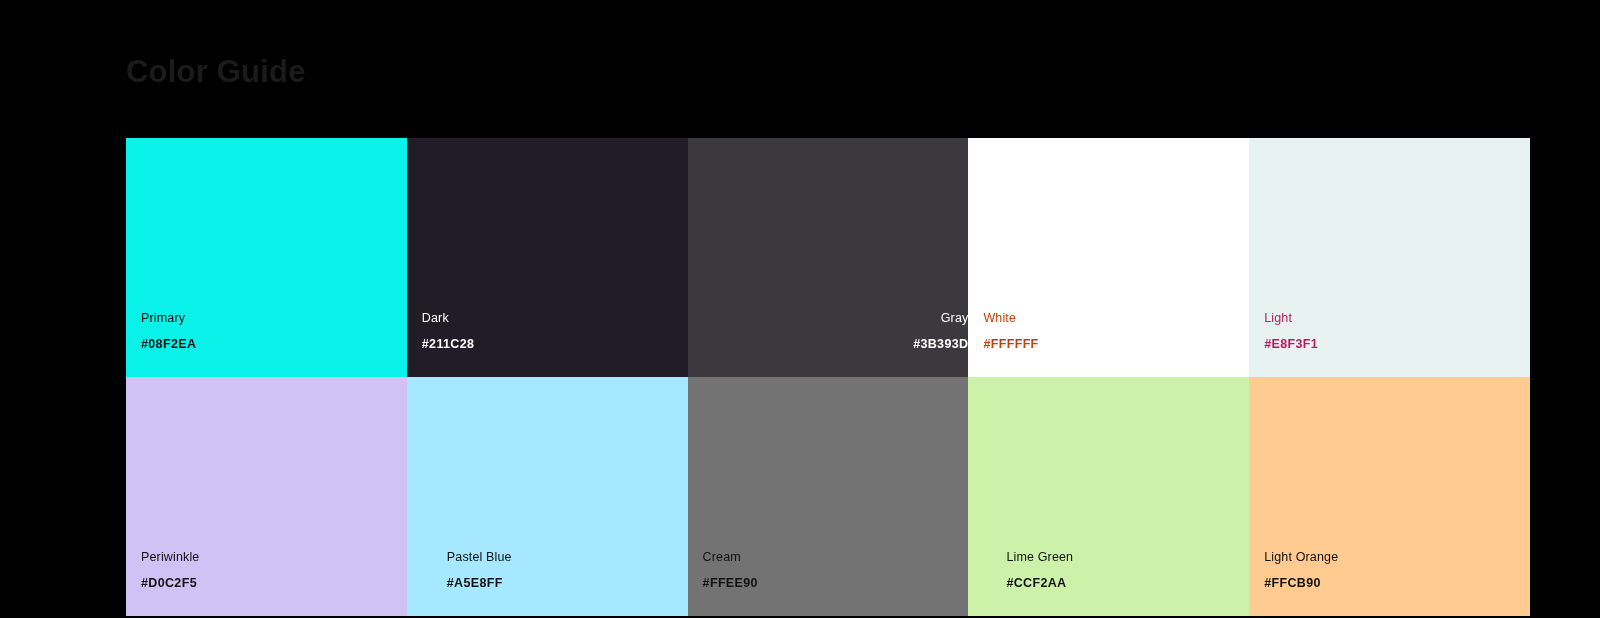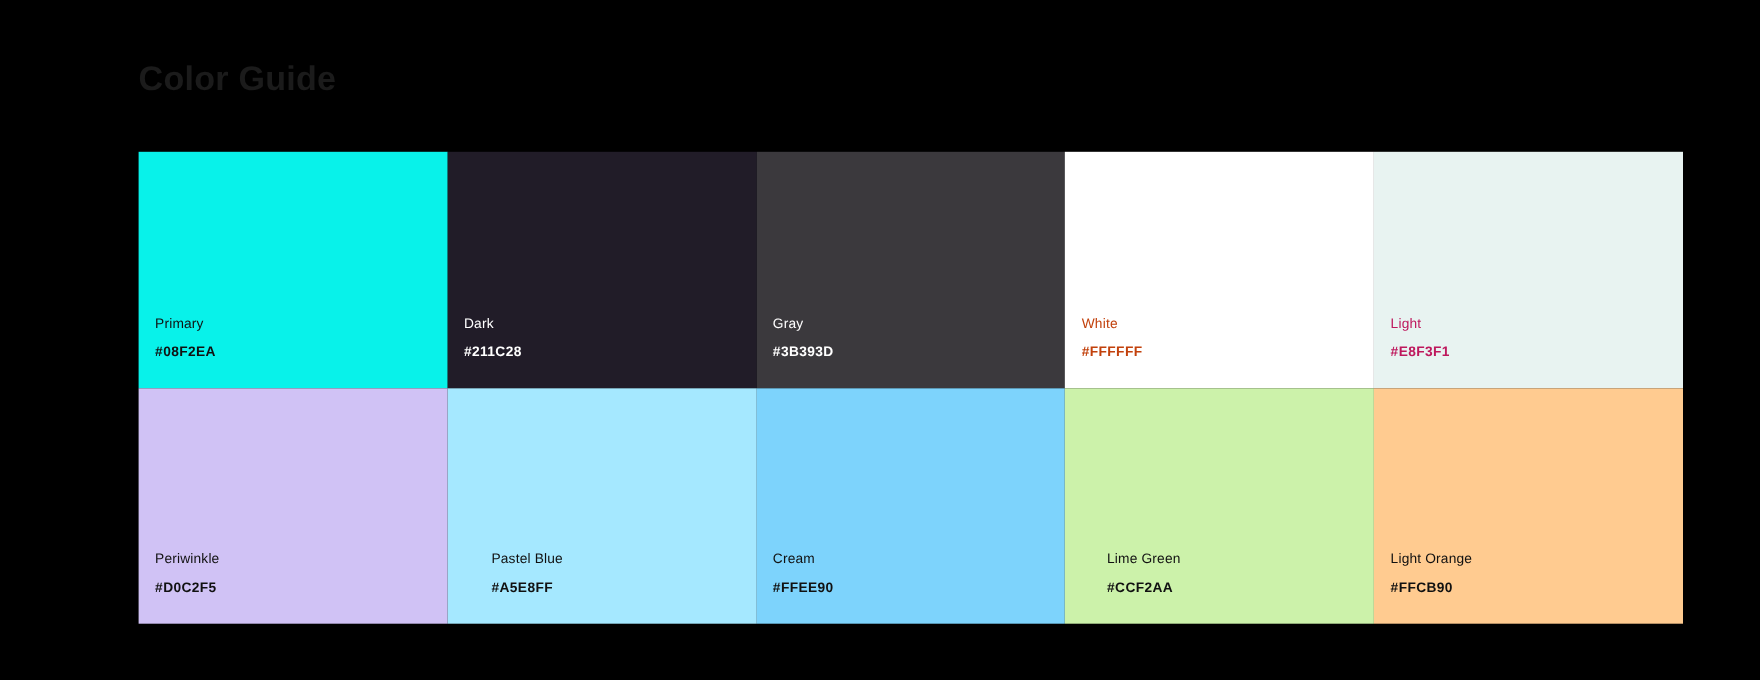--- a/index.html
+++ b/index.html
@@ -33,21 +33,21 @@
     color: #1b1b1b;
     line-height: 1.2;
     white-space: nowrap;
   }
 
   .swatch-grid {
     position: absolute;
     left: 98px;
     top: 138px;
     width: 1404px;
-    height: 429px;
+    height: 478px;
     display: grid;
     grid-template-columns: repeat(5, 1fr);
     grid-template-rows: 1fr 1fr;
     background: #000000;
   }
 
   .swatch {
     position: relative;
     display: flex;
     flex-direction: column;
@@ -86,21 +86,21 @@
     <div class="swatch" style="background: rgb(8, 242, 234); color: rgb(17, 17, 17);">
       <div class="swatch-name">Primary</div>
       <div class="swatch-hex">#08F2EA</div>
     </div>
 
     <div class="swatch" style="background: rgb(33, 28, 40); color: rgb(255, 255, 255);">
       <div class="swatch-name">Dark</div>
       <div class="swatch-hex">#211C28</div>
     </div>
 
-    <div class="swatch" style="background: rgb(59, 57, 61); color: rgb(255, 255, 255);">
+    <div class="swatch" style="background: rgb(59, 57, 61); color: rgb(255, 255, 255); align-items: flex-end;">
       <div class="swatch-name">Gray</div>
       <div class="swatch-hex">#3B393D</div>
     </div>
 
     <div class="swatch" style="background: rgb(255, 255, 255); color: #c2410c;">
       <div class="swatch-name">White</div>
       <div class="swatch-hex">#FFFFFF</div>
     </div>
 
     <div class="swatch" style="background: rgb(232, 243, 241); color: #be185d;">
@@ -111,21 +111,21 @@
     <div class="swatch" style="background: rgb(208, 194, 245); color: rgb(17, 17, 17);">
       <div class="swatch-name">Periwinkle</div>
       <div class="swatch-hex">#D0C2F5</div>
     </div>
 
     <div class="swatch" style="background: rgb(165, 232, 255); color: rgb(17, 17, 17); padding-left: 40px;">
       <div class="swatch-name">Pastel Blue</div>
       <div class="swatch-hex">#A5E8FF</div>
     </div>
 
-    <div class="swatch" style="background: #7dd3fc; color: rgb(17, 17, 17);">
+    <div class="swatch" style="background: #737373; color: rgb(17, 17, 17);">
       <div class="swatch-name">Cream</div>
       <div class="swatch-hex">#FFEE90</div>
     </div>
 
     <div class="swatch" style="background: rgb(204, 242, 170); color: rgb(17, 17, 17); padding-left: 38px;">
       <div class="swatch-name">Lime Green</div>
       <div class="swatch-hex">#CCF2AA</div>
     </div>
 
     <div class="swatch" style="background: rgb(255, 203, 144); color: rgb(17, 17, 17);">

